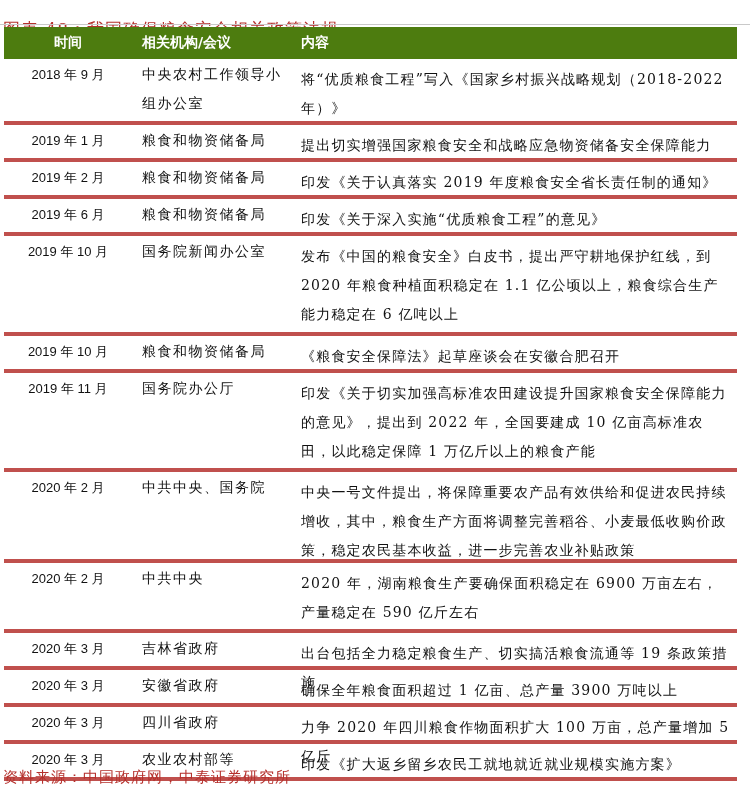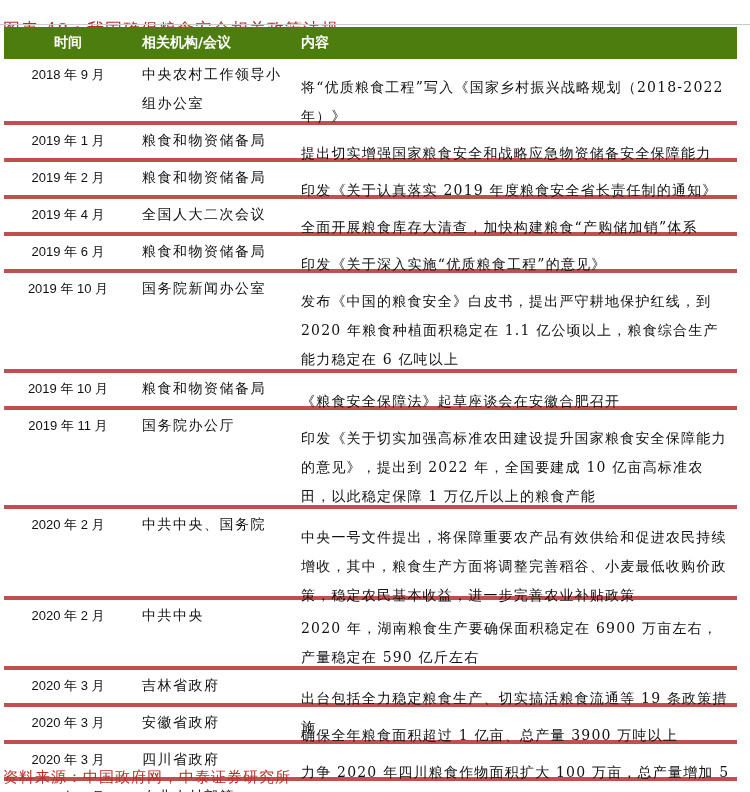--- a/index.html
+++ b/index.html
@@ -11,21 +11,21 @@
   .table { position:absolute; left:4px; top:27px; width:733px; }
   .hdr { display:flex; height:32px; background:#4d7c0f; color:#fff; font-weight:bold;
          font-size:14px; align-items:center; }
   .hdr .c1 { width:128px; text-align:center; padding-left:0; }
   .hdr .c2 { width:150px; padding-left:10px; }
   .hdr .c3 { flex:1; padding-left:9px; }
   .row { display:flex; border-top:4px solid #c0504d; font-size:14px; line-height:29px; box-sizing:border-box; }
   .row:first-of-type { border-top:none; }
   .row .c1 { width:128px; text-align:center; padding-top:1px; white-space:nowrap; font-family:"Liberation Sans",sans-serif; font-size:13px; }
   .row .c2 { width:150px; padding-left:10px; padding-top:1px; letter-spacing:1.5px; font-family:"DejaVu Serif","Liberation Serif",serif; }
-  .row .c3 { flex:1; padding-left:9px; padding-right:6px; padding-top:14px; letter-spacing:1.2px; font-family:"DejaVu Serif","Liberation Serif",serif; }
+  .row .c3 { flex:1; padding-left:9px; padding-right:6px; padding-top:6px; letter-spacing:1.2px; font-family:"DejaVu Serif","Liberation Serif",serif; }
   .row.last { border-bottom:4px solid #c0504d; }
   .source { position:absolute; left:3px; top:768px; font-size:15px; color:#b5302c; letter-spacing:1px;
             font-family:"DejaVu Serif","Liberation Serif",serif; white-space:nowrap; }
 </style>
 </head>
 <body>
 
 <div class="title">图表 48：我国确保粮食安全相关政策法规</div>
 <div class="title-rule"></div>
 
@@ -43,25 +43,20 @@
       </div>
       <div class="row" style="height: 37px;">
         <div class="c1">2019 年 1 月</div>
         <div class="c2">粮食和物资储备局</div>
         <div class="c3">提出切实增强国家粮食安全和战略应急物资储备安全保障能力</div>
       </div>
       <div class="row" style="height: 37px;">
         <div class="c1">2019 年 2 月</div>
         <div class="c2">粮食和物资储备局</div>
         <div class="c3">印发《关于认真落实 2019 年度粮食安全省长责任制的通知》</div>
-      </div>
-      <div class="row" style="height: 37px;">
-        <div class="c1">2019 年 4 月</div>
-        <div class="c2">全国人大二次会议</div>
-        <div class="c3">全面开展粮食库存大清查，加快构建粮食“产购储加销”体系</div>
       </div>
       <div class="row" style="height: 37px;">
         <div class="c1">2019 年 6 月</div>
         <div class="c2">粮食和物资储备局</div>
         <div class="c3">印发《关于深入实施“优质粮食工程”的意见》</div>
       </div>
       <div class="row" style="height: 100px;">
         <div class="c1">2019 年 10 月</div>
         <div class="c2">国务院新闻办公室</div>
         <div class="c3">发布《中国的粮食安全》白皮书，提出严守耕地保护红线，到 2020 年粮食种植面积稳定在 1.1 亿公顷以上，粮食综合生产能力稳定在 6 亿吨以上</div>

